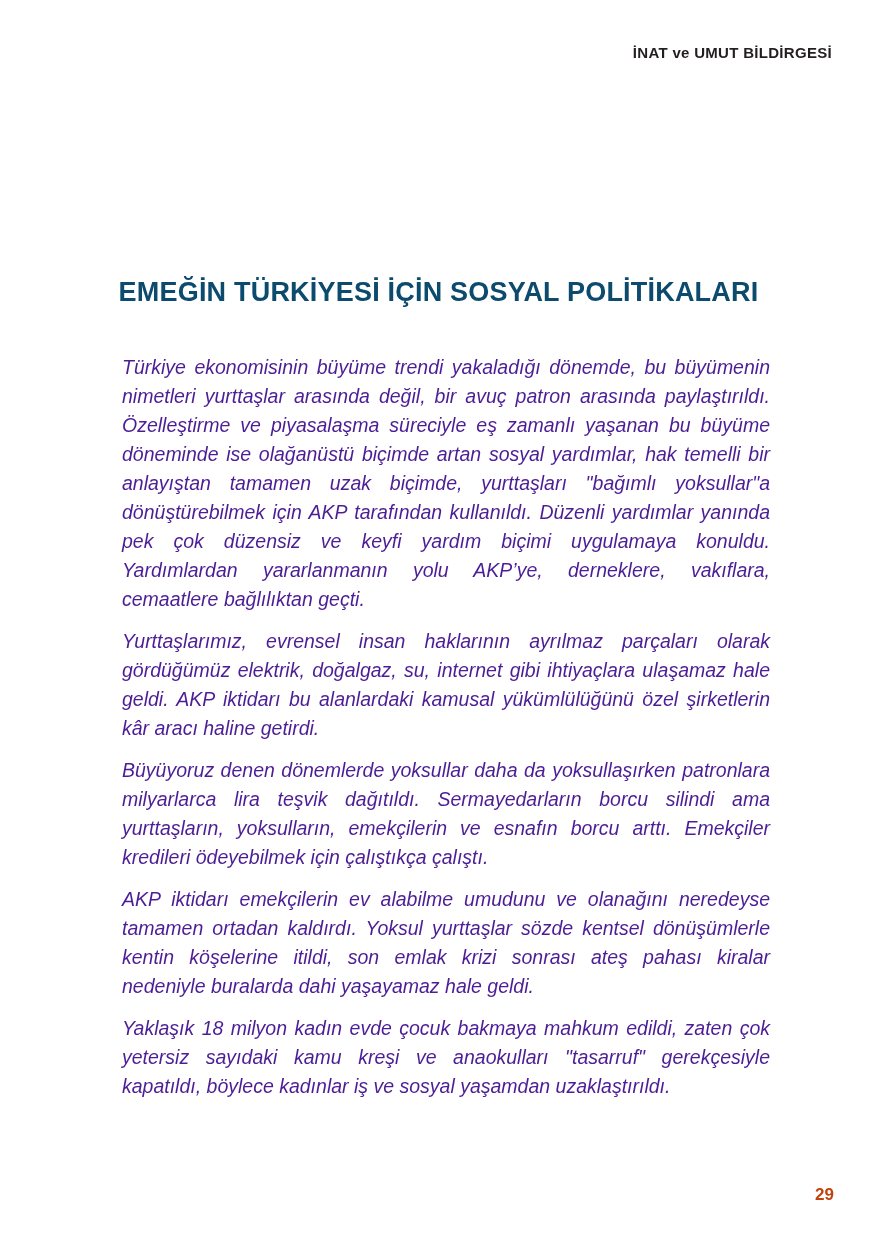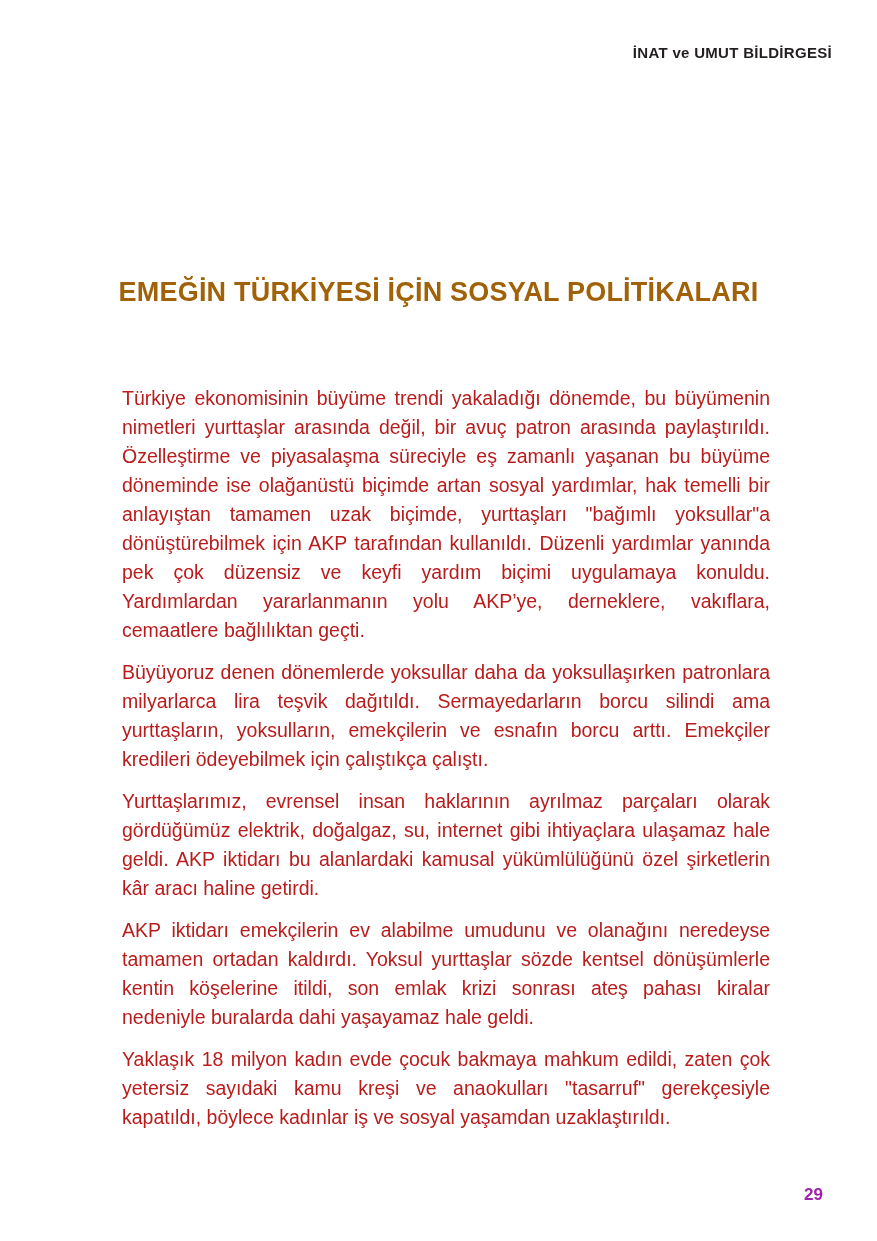--- a/index.html
+++ b/index.html
@@ -25,64 +25,65 @@
     letter-spacing: 0.3px;
     color: #231f20;
     text-align: right;
   }
   .chapter-title {
     position: absolute;
     top: 253px;
     left: 60px;
     right: 60px;
     text-align: center;
-    color: #a16207;
+    color: #0c4a6e;
     font-weight: bold;
     font-size: 27px;
     line-height: 35px;
     letter-spacing: 0.2px;
   }
   .body-text {
     position: absolute;
-    top: 380px;
+    top: 349px;
     left: 122px;
     width: 648px;
-    color: #b91c1c;
+    color: #4c1d95;
     font-size: 19.5px;
     line-height: 29px;
     text-align: justify;
     hyphens: auto;
+    font-style: italic;
     -webkit-hyphens: auto;
   }
   .body-text p {
     margin: 0 0 13px 0;
   }
   .page-number {
     position: absolute;
     bottom: 40px;
-    right: 54px;
+    right: 43px;
     font-size: 17px;
     font-weight: bold;
-    color: #a21caf;
+    color: #c2410c;
   }
 </style>
 </head>
 <body>
 
 <div class="page">
 
   <div class="running-header">İNAT ve UMUT BİLDİRGESİ</div>
 
   <h1 class="chapter-title">
     <span style="display:block">EMEĞİN TÜRKİYESİ İÇİN SOSYAL POLİTİKALARI</span>
   </h1>
 
   <div class="body-text">
     <p>Türkiye ekonomisinin büyüme trendi yakaladığı dönemde, bu büyümenin nimetleri yurttaşlar arasında değil, bir avuç patron arasında paylaştırıldı. Özelleştirme ve piyasalaşma süreciyle eş zamanlı yaşanan bu büyüme döneminde ise olağanüstü biçimde artan sosyal yardımlar, hak temelli bir anlayıştan tamamen uzak biçimde, yurttaşları "bağımlı yoksullar"a dönüştürebilmek için AKP tarafından kullanıldı. Düzenli yardımlar yanında pek çok düzensiz ve keyfi yardım biçimi uygulamaya konuldu. Yardımlardan yararlanmanın yolu AKP’ye, derneklere, vakıflara, cemaatlere bağlılıktan geçti.</p>
+    <p>Yurttaşlarımız, evrensel insan haklarının ayrılmaz parçaları olarak gördüğümüz elektrik, doğalgaz, su, internet gibi ihtiyaçlara ulaşamaz hale geldi. AKP iktidarı bu alanlardaki kamusal yükümlülüğünü özel şirketlerin kâr aracı haline getirdi.</p>
     <p>Büyüyoruz denen dönemlerde yoksullar daha da yoksullaşırken patronlara milyarlarca lira teşvik dağıtıldı. Sermayedarların borcu silindi ama yurttaşların, yoksulların, emekçilerin ve esnafın borcu arttı. Emekçiler kredileri ödeyebilmek için çalıştıkça çalıştı.</p>
-    <p>Yurttaşlarımız, evrensel insan haklarının ayrılmaz parçaları olarak gördüğümüz elektrik, doğalgaz, su, internet gibi ihtiyaçlara ulaşamaz hale geldi. AKP iktidarı bu alanlardaki kamusal yükümlülüğünü özel şirketlerin kâr aracı haline getirdi.</p>
     <p>AKP iktidarı emekçilerin ev alabilme umudunu ve olanağını neredeyse tamamen ortadan kaldırdı. Yoksul yurttaşlar sözde kentsel dönüşümlerle kentin köşelerine itildi, son emlak krizi sonrası ateş pahası kiralar nedeniyle buralarda dahi yaşayamaz hale geldi.</p>
     <p>Yaklaşık 18 milyon kadın evde çocuk bakmaya mahkum edildi, zaten çok yetersiz sayıdaki kamu kreşi ve anaokulları "tasarruf" gerekçesiyle kapatıldı, böylece kadınlar iş ve sosyal yaşamdan uzaklaştırıldı.</p>
   </div>
 
   <div class="page-number">29</div>
 
 </div>
 
 </body></html>

